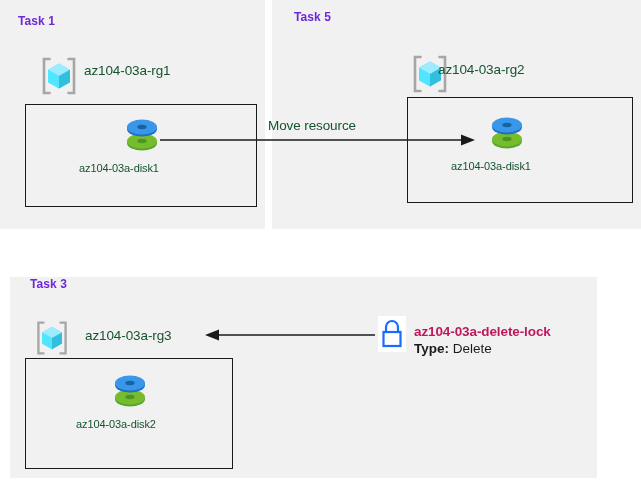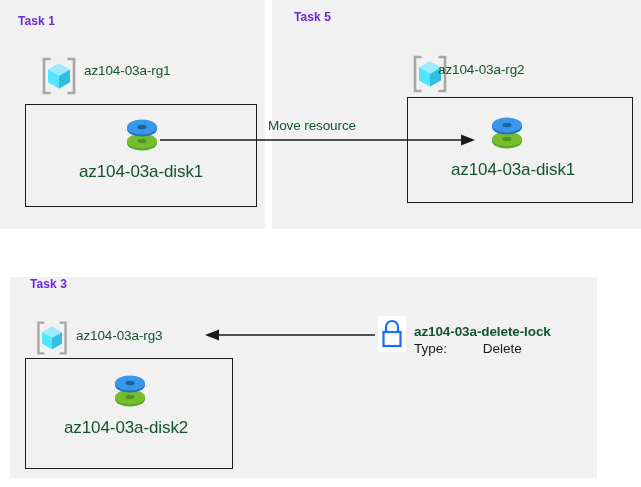--- a/index.html
+++ b/index.html
@@ -50,51 +50,51 @@
   .label {
     position: absolute;
     font-weight: normal;
     font-size: 13.5px;
     color: #14532d;
     white-space: nowrap;
     letter-spacing: -0.1px;
   }
 
   .rg-label      { font-size: 13.5px; }
-  .disk-label    { font-size: 17px; }
+  .disk-label    { font-size: 11px; }
 
   #rg1-label   { left: 84px;  top: 63px; }
   #disk1-label { left: 79px;  top: 162px; }
   #rg2-label   { left: 438px; top: 62px; }
   #disk2a-label{ left: 451px; top: 160px; }
-  #rg3-label   { left: 76px;  top: 328px; }
-  #disk2-label { left: 64px;  top: 418px; }
+  #rg3-label   { left: 85px;  top: 328px; }
+  #disk2-label { left: 76px;  top: 418px; }
 
   #move-label  { left: 268px; top: 118px; font-size: 13.5px; }
 
   #lock-label {
     position: absolute;
     left: 414px;
     top: 324px;
     font-weight: bold;
     font-size: 13.5px;
-    color: #14532d;
+    color: #be185d;
     white-space: nowrap;
     letter-spacing: -0.1px;
   }
   #lock-type-line {
     position: absolute;
     left: 414px;
     top: 341px;
     font-size: 13.5px;
     color: #1a1a1a;
     white-space: nowrap;
   }
-  #lock-type-key { font-weight: normal; text-align: right; }
-  #lock-type-val { font-weight: normal; margin-left: 32px; }
+  #lock-type-key { font-weight: bold; text-align: right; }
+  #lock-type-val { font-weight: normal; }
 
   
   .icon { position: absolute; }
   #rg1-icon  { left: 38px;  top: 55px;  width: 42px; height: 42px; }
   #rg2-icon  { left: 409px; top: 53px;  width: 42px; height: 42px; }
   #rg3-icon  { left: 33px;  top: 319px; width: 38px; height: 38px; }
 
   #disk1-icon  { left: 122px; top: 113px; width: 40px; height: 42px; }
   #disk1b-icon { left: 487px; top: 111px; width: 40px; height: 42px; }
   #disk2-icon  { left: 110px; top: 369px; width: 40px; height: 42px; }

